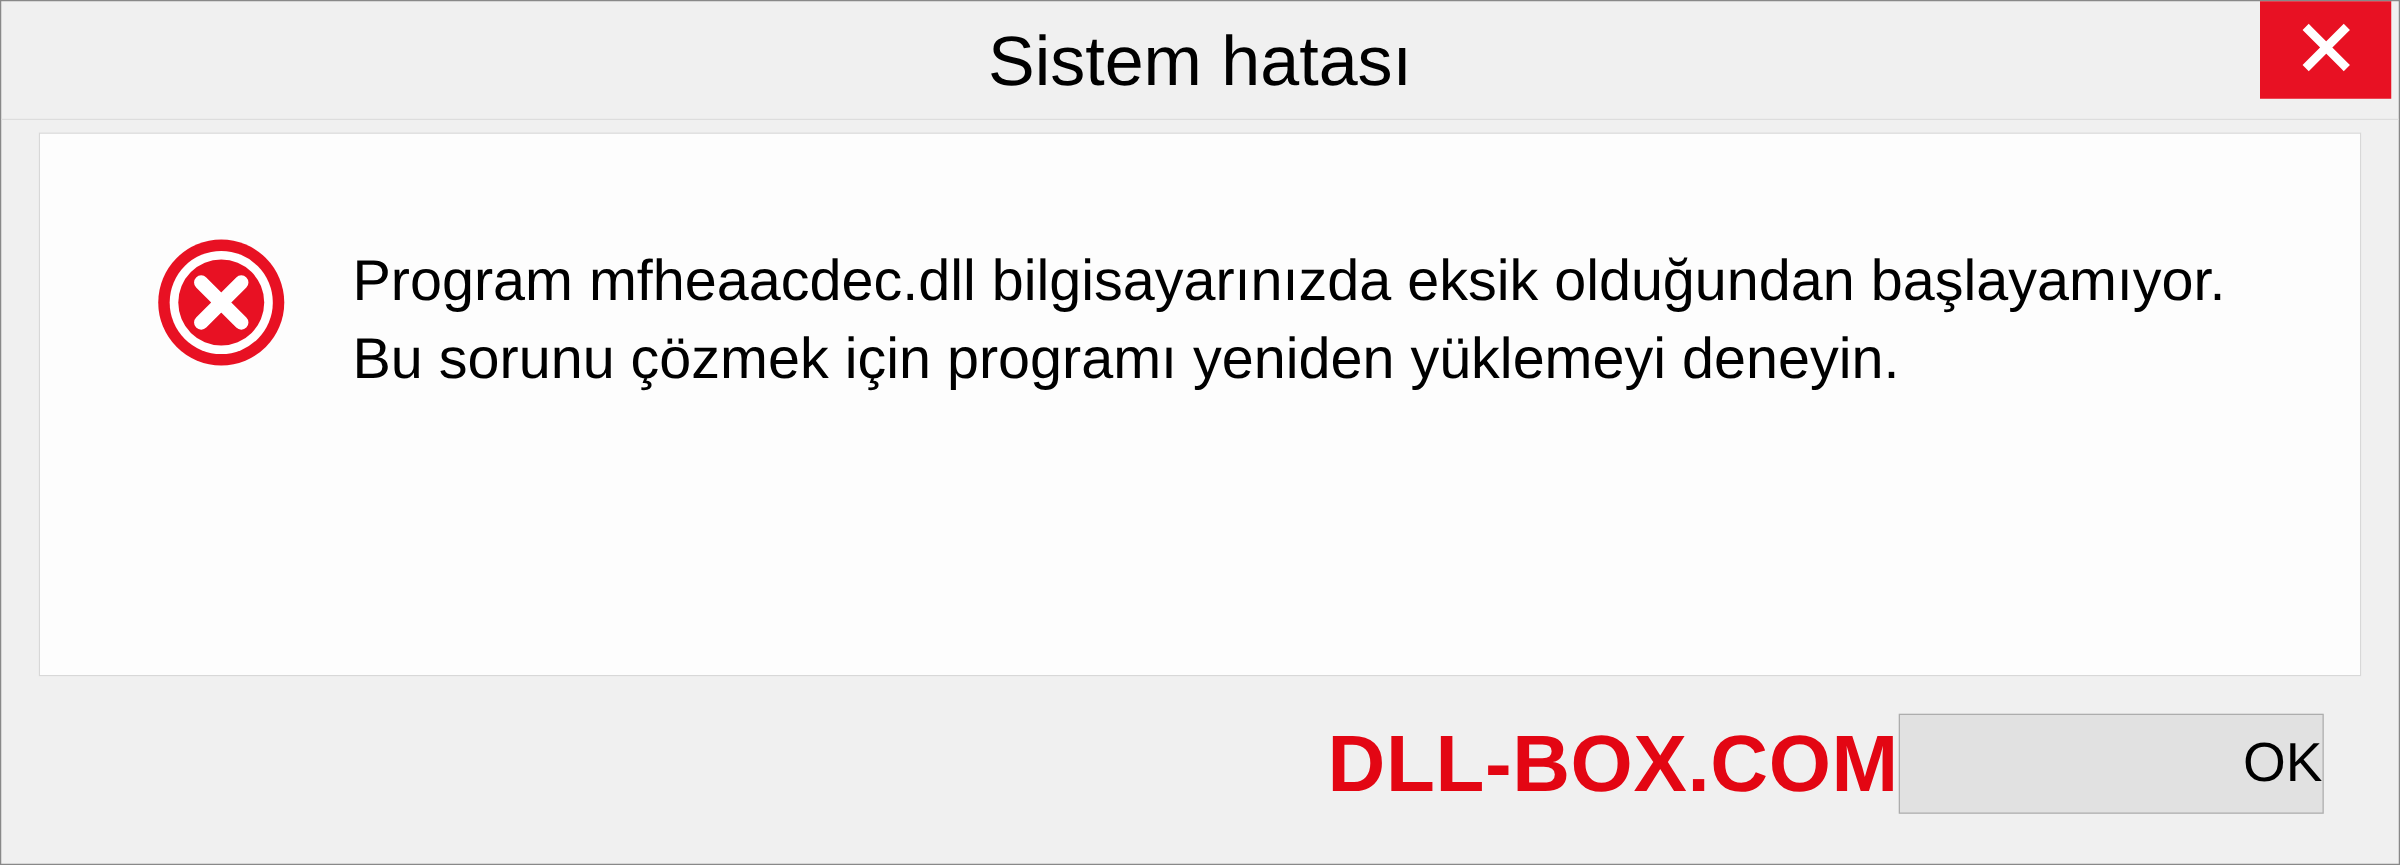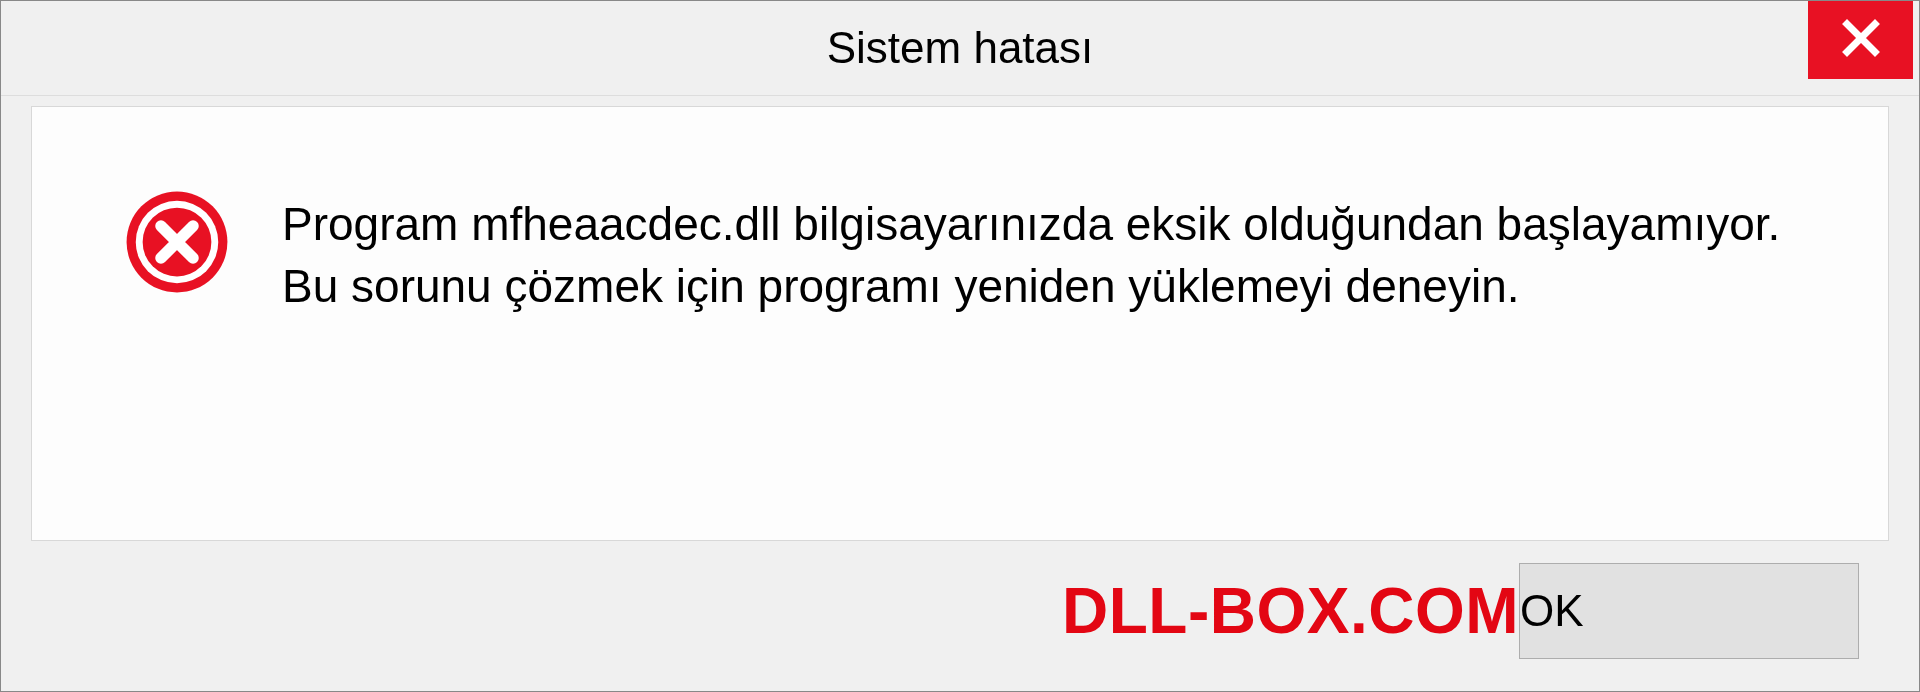--- a/index.html
+++ b/index.html
@@ -29,21 +29,21 @@
     .titlebar {
       height: 95px;
       display: flex;
       align-items: center;
       justify-content: center;
       position: relative;
       border-bottom: 1px solid #ddd;
     }
     
     .title-text {
-      font-size: 44px;
+      font-size: 56px;
       color: #000;
       font-weight: 400;
     }
     
     .close-btn {
       position: absolute;
       right: 6px;
       top: 0;
       width: 105px;
       height: 78px;
@@ -104,29 +104,29 @@
     .watermark {
       font-size: 64px;
       font-weight: 900;
       color: #e30613;
       letter-spacing: 0.5px;
       font-family: Arial, sans-serif;
     }
     
     .ok-button {
       width: 340px;
-      height: 96px;
+      height: 80px;
       background: #e1e1e1;
       border: 1px solid #adadad;
       font-size: 44px;
       color: #000;
       cursor: pointer;
       display: flex;
       align-items: center;
-      justify-content: flex-start;
+      justify-content: flex-end;
     }
   </style>
 </head>
 <body>
 
 <div class="dialog">
 
   <div class="titlebar">
     <span class="title-text">Sistem hatası</span>
     <div class="close-btn">

